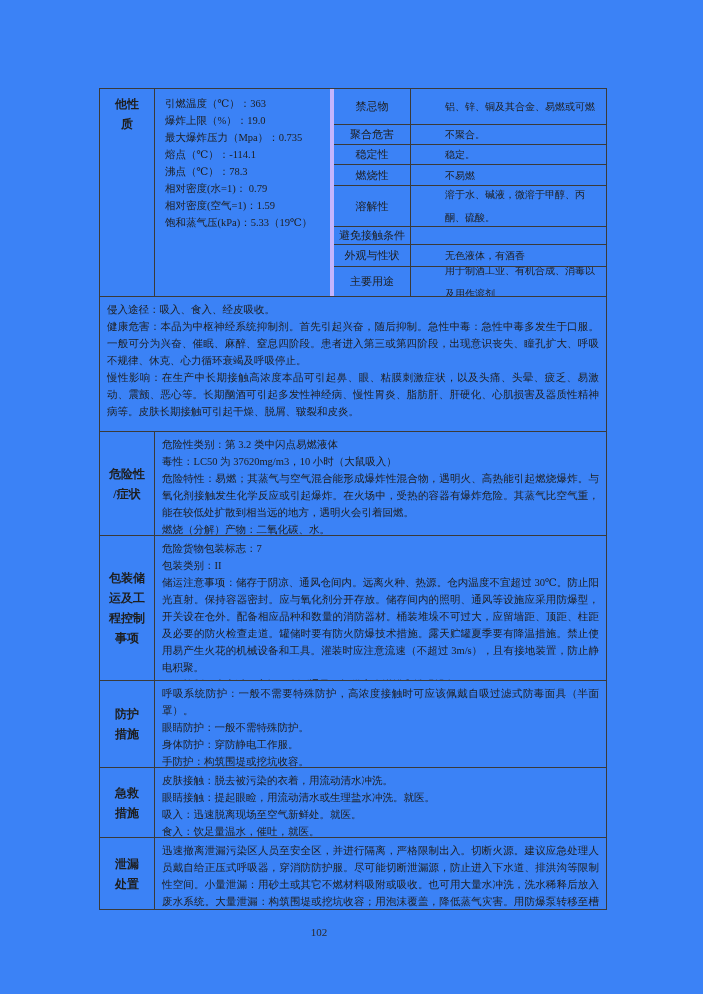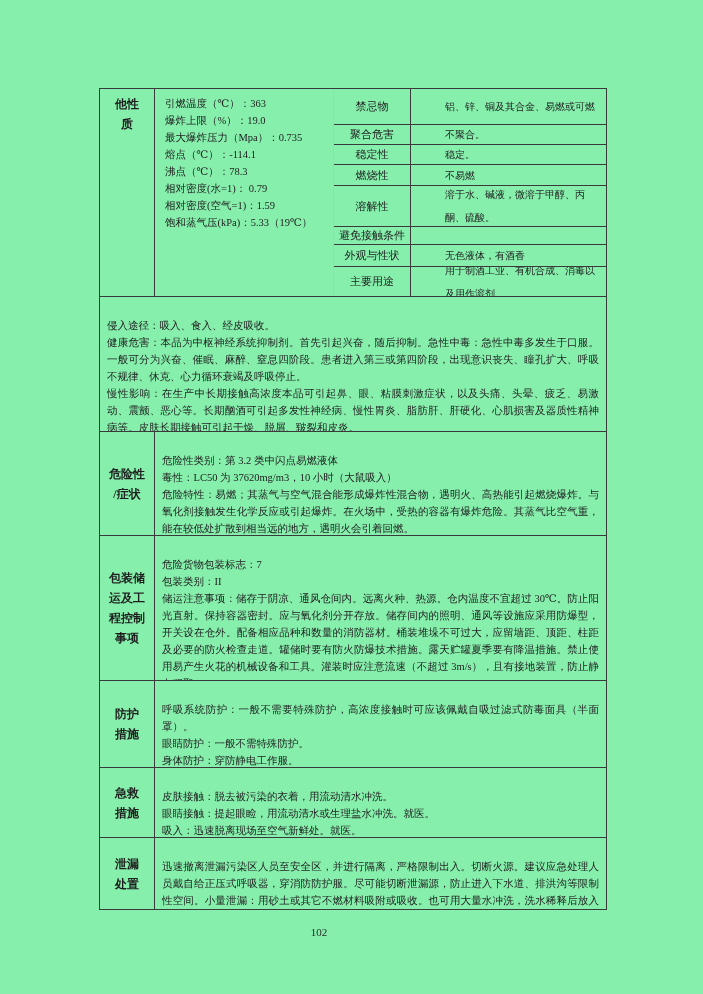--- a/index.html
+++ b/index.html
@@ -3,21 +3,21 @@
 <meta charset="utf-8">
 <style>
   * { margin:0; padding:0; box-sizing:border-box; }
   html,body { width:703px; height:994px; }
   body {
     background:#ffffff;
     font-family:"Liberation Serif","DejaVu Serif",serif;
     color:#1e1e1e;
     position:relative;
   }
-  .page { position:absolute; left:0; top:0; width:703px; height:994px; background:#86efac; }
+  .page { position:absolute; left:0; top:0; width:703px; height:994px; background:#3b82f6; }
 
   .msds-table {
     position:absolute; left:99px; top:88px; width:508px;
     border:1px solid #3a3a3a;
   }
   .row { display:flex; border-top:1px solid #3a3a3a; }
   .row:first-child { border-top:none; }
 
   .hdr-cell {
     width:55px; flex:0 0 55px;
@@ -32,28 +32,28 @@
   .r1 { height:207px; }
   .r2 { height:135px; }
   .r3 { height:104px; }
   .r4 { height:145px; }
   .r5 { height:87px;  }
   .r6 { height:70px;  }
   .r7 { height:72px;  }
 
   .content {
     flex:1; padding:4px 7px 2px 7px; overflow:hidden;
-    font-size:10.5px; line-height:17px; text-align:justify;margin-top:16px;
+    font-size:10.5px; line-height:17px; text-align:justify;
   }
   .para { margin:0; }
 
   
   .r1-left {
     flex:0 0 179px; width:179px;
-    border-right:1px solid #c4b5fd;
+    border-right:4px solid #c4b5fd;
     padding:6px 6px 0 10px; overflow:hidden;
     font-size:10.5px; line-height:17px;
   }
   .r1-right { flex:1; display:flex; flex-direction:column; overflow:hidden; }
   .sub-row { display:flex; border-top:1px solid #3a3a3a; overflow:hidden; }
   .sub-row:first-child { border-top:none; }
   .sub-label {
     flex:0 0 77px; width:77px;
     border-right:1px solid #3a3a3a;
     display:flex; align-items:center; justify-content:center;

